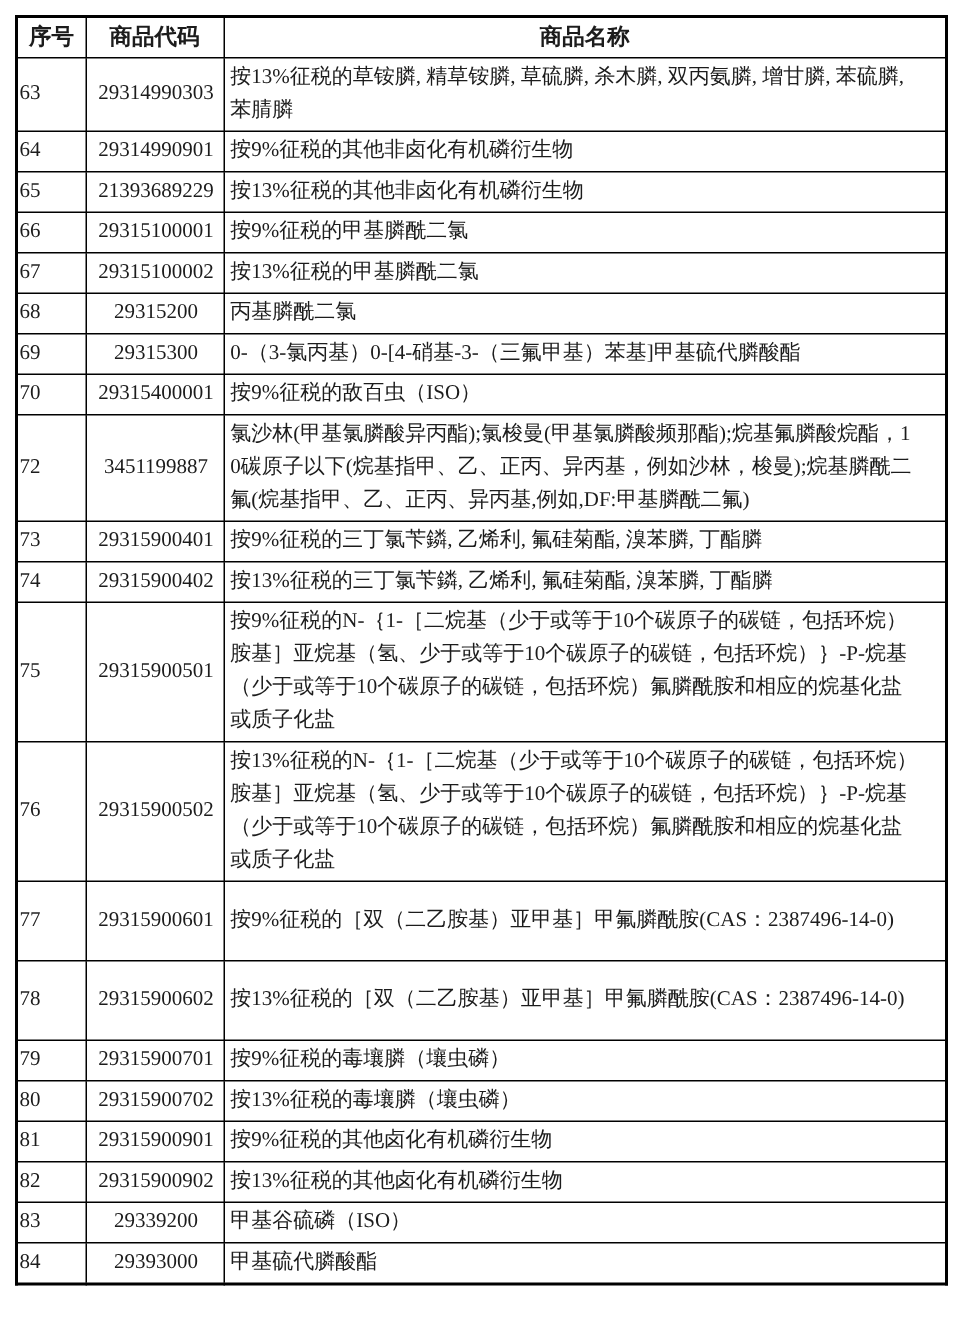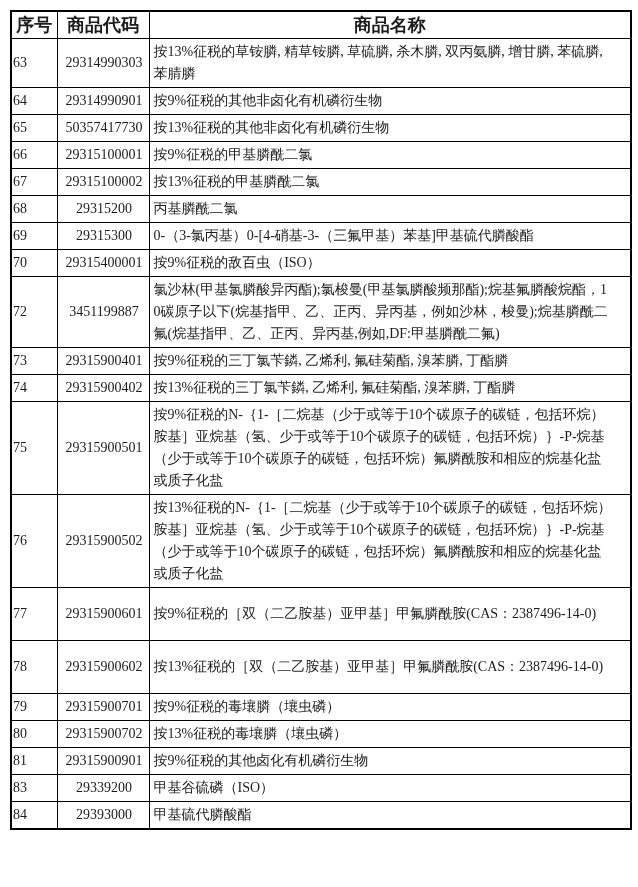--- a/index.html
+++ b/index.html
@@ -27,21 +27,21 @@
     font-size: 14px;
     line-height: 22px;
     vertical-align: middle;
     box-sizing: border-box;
     word-break: break-all;
   }
   table.tbl th {
     font-weight: bold;
     text-align: center;
     padding: 2px 2px;
-    font-size: 18px;
+    font-size: 15px;
     height: 24px;
     margin-left: 40px;
   }
   td.c-no {
     padding: 2px 1px;
   }
   td.c-code {
     text-align: center;
     padding: 2px 1px 2px 3px;
     letter-spacing: 0px;
@@ -78,21 +78,21 @@
           <td class="c-code">29314990303</td>
           <td class="c-name">按13%征税的草铵膦, 精草铵膦, 草硫膦, 杀木膦, 双丙氨膦, 增甘膦, 苯硫膦, 苯腈膦</td>
         </tr>
         <tr>
           <td class="c-no">64</td>
           <td class="c-code">29314990901</td>
           <td class="c-name">按9%征税的其他非卤化有机磷衍生物</td>
         </tr>
         <tr>
           <td class="c-no">65</td>
-          <td class="c-code">50357417730</td>
+          <td class="c-code">21393689229</td>
           <td class="c-name">按13%征税的其他非卤化有机磷衍生物</td>
         </tr>
         <tr>
           <td class="c-no">66</td>
           <td class="c-code">29315100001</td>
           <td class="c-name">按9%征税的甲基膦酰二氯</td>
         </tr>
         <tr>
           <td class="c-no">67</td>
           <td class="c-code">29315100002</td>
@@ -157,20 +157,25 @@
           <td class="c-no">80</td>
           <td class="c-code">29315900702</td>
           <td class="c-name">按13%征税的毒壤膦（壤虫磷）</td>
         </tr>
         <tr>
           <td class="c-no">81</td>
           <td class="c-code">29315900901</td>
           <td class="c-name">按9%征税的其他卤化有机磷衍生物</td>
         </tr>
         <tr>
+          <td class="c-no">82</td>
+          <td class="c-code">29315900902</td>
+          <td class="c-name">按13%征税的其他卤化有机磷衍生物</td>
+        </tr>
+        <tr>
           <td class="c-no">83</td>
           <td class="c-code">29339200</td>
           <td class="c-name">甲基谷硫磷（ISO）</td>
         </tr>
         <tr>
           <td class="c-no">84</td>
           <td class="c-code">29393000</td>
           <td class="c-name">甲基硫代膦酸酯</td>
         </tr>
       </tbody>

